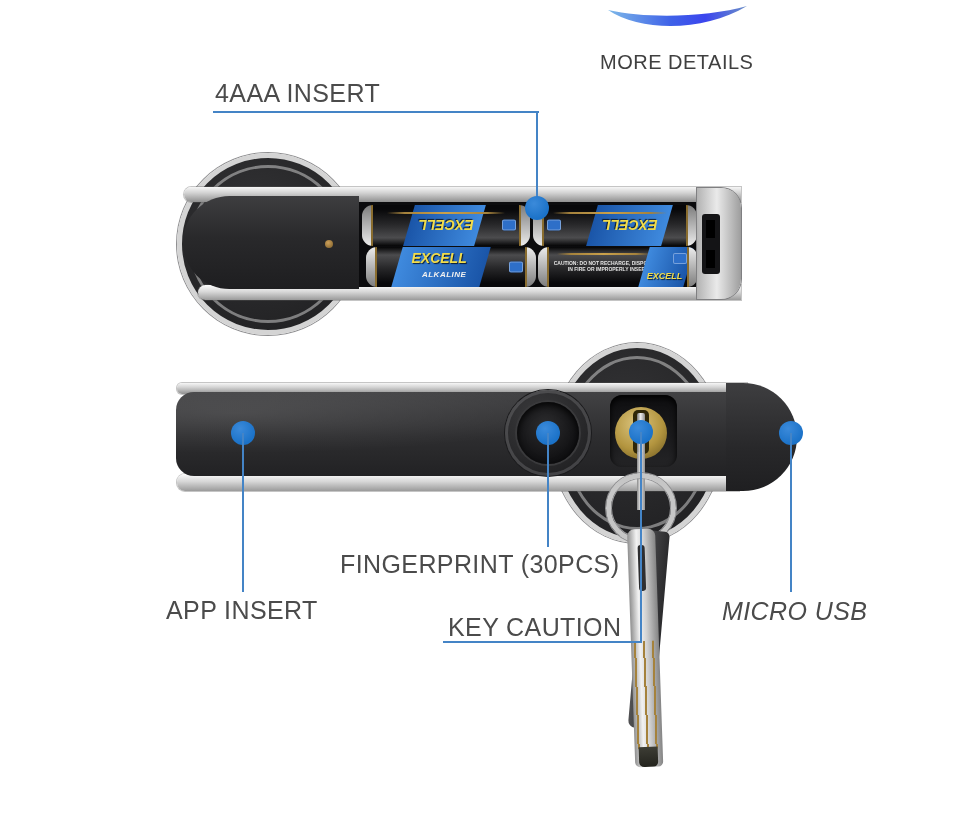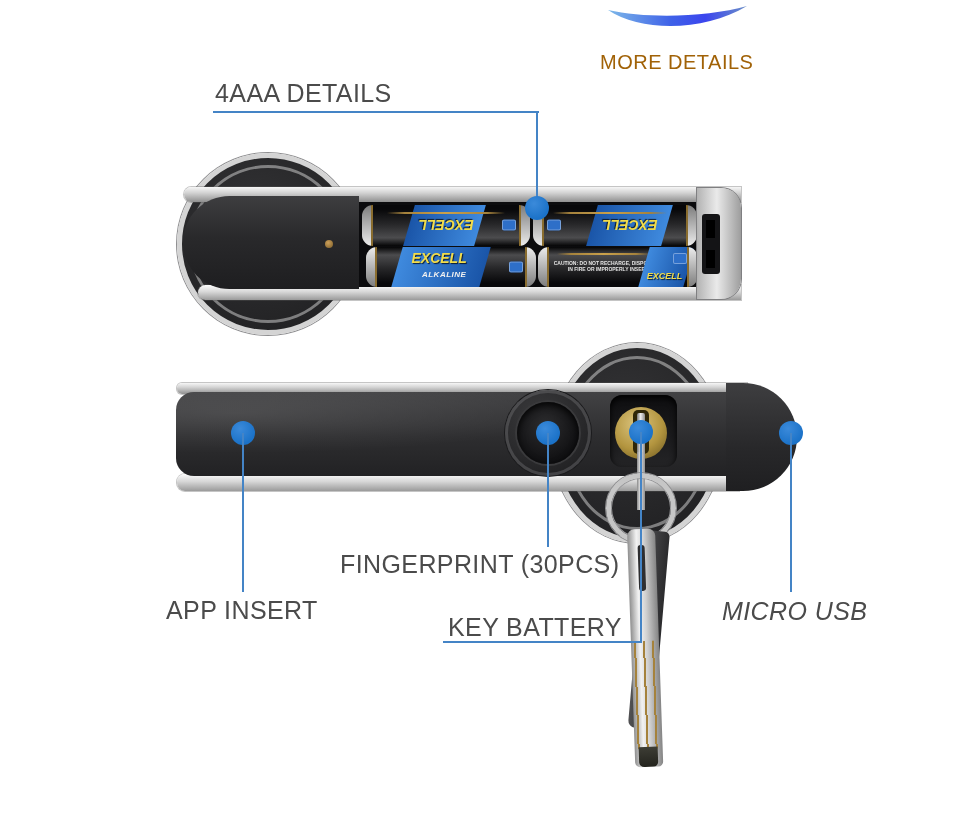--- a/index.html
+++ b/index.html
@@ -8,21 +8,21 @@
   .canvas { position:relative; width:960px; height:830px; background:#fff; overflow:hidden; }
   .abs { position:absolute; }
 
   
   .hline { position:absolute; height:2px; background:#4484c6; }
   .vline { position:absolute; width:2px; background:#4484c6; }
   .dot   { position:absolute; width:24px; height:24px; border-radius:50%;
            background:radial-gradient(circle at 38% 32%, #3b8ada, #1b72c8 70%); }
   .label { position:absolute; color:#4b4b4b; font-size:25px; line-height:1.15;
            letter-spacing:0.4px; white-space:nowrap; }
-  .more  { position:absolute; color:#a16207; font-size:20px; letter-spacing:0.5px;
+  .more  { position:absolute; color:#404040; font-size:20px; letter-spacing:0.5px;
            text-align:center; white-space:nowrap; }
 
   
   .strip { position:absolute; background:linear-gradient(180deg,#f6f6f6 0%,#d2d2d2 40%,#8f8f8f 100%);
            box-shadow:0 0 0 1px rgba(90,90,90,.35); }
   .esc   { position:absolute; border-radius:50%; background:radial-gradient(circle at 42% 35%, #333335, #232325 75%);
            border:5px solid #d4d4d4; box-shadow:0 0 0 1px #8e8e90; }
   .esc-inner { position:absolute; border-radius:50%; border:3px solid rgba(200,200,200,.55); }
 
   
@@ -154,21 +154,21 @@
          transform:rotate(-2deg); transform-origin:50% 0; overflow:hidden;">
       <div class="abs" style="left:10px; top:16px; width:7px; height:46px; border-radius:3px; background:#2e2e30;"></div>
       <div class="abs" style="left:0; right:0; bottom:18px; height:108px;
            background:repeating-linear-gradient(90deg, transparent 0 3px, #a5823c 3px 5px, transparent 5px 9px);"></div>
       <div class="abs" style="left:4px; right:5px; bottom:0; height:20px; border-radius:0 0 5px 5px;
            background:linear-gradient(180deg,#3d3d35,#23231d);"></div>
     </div>
   </div>
 
   <div>
-    <div class="label" style="left:215px; top:79px;">4AAA DETAILS</div>
+    <div class="label" style="left:215px; top:79px;">4AAA INSERT</div>
     <div class="hline" style="left:213px; top:111px; width:326px;"></div>
     <div class="vline" style="left:536px; top:111px; height:97px;"></div>
     <div class="dot" style="left:525px; top:196px;"></div>
   </div>
 
   <div>
     <div class="dot" style="left:231px; top:421px;"></div>
     <div class="vline" style="left:242px; top:433px; height:159px;"></div>
     <div class="label" style="left:166px; top:596px;">APP INSERT</div>
   </div>
@@ -176,21 +176,21 @@
   <div>
     <div class="dot" style="left:536px; top:421px;"></div>
     <div class="vline" style="left:547px; top:433px; height:114px;"></div>
     <div class="label" style="left:340px; top:550px;">FINGERPRINT (30PCS)</div>
   </div>
 
   <div>
     <div class="dot" style="left:629px; top:420px;"></div>
     <div class="vline" style="left:640px; top:432px; height:211px;"></div>
     <div class="hline" style="left:443px; top:641px; width:199px;"></div>
-    <div class="label" style="left:448px; top:613px;">KEY BATTERY</div>
+    <div class="label" style="left:448px; top:613px;">KEY CAUTION</div>
   </div>
 
   <div>
     <div class="dot" style="left:779px; top:421px;"></div>
     <div class="vline" style="left:790px; top:433px; height:159px;"></div>
     <div class="label" style="left:722px; top:597px;font-style:italic;">MICRO USB</div>
   </div>
 
 </div>
 

